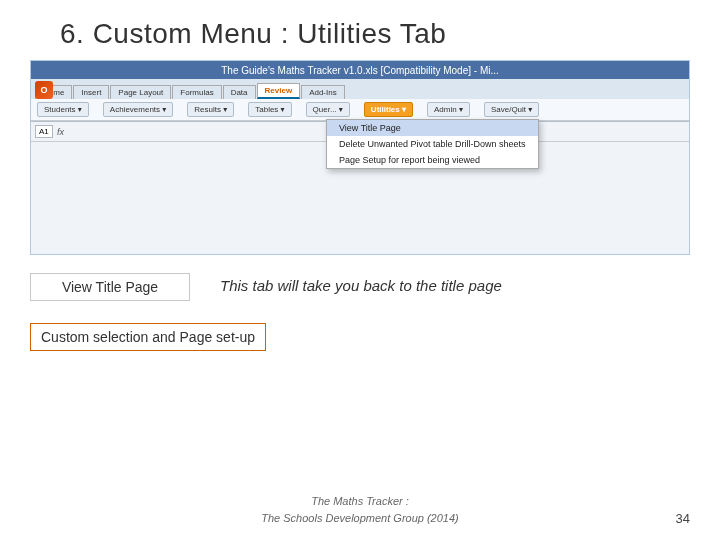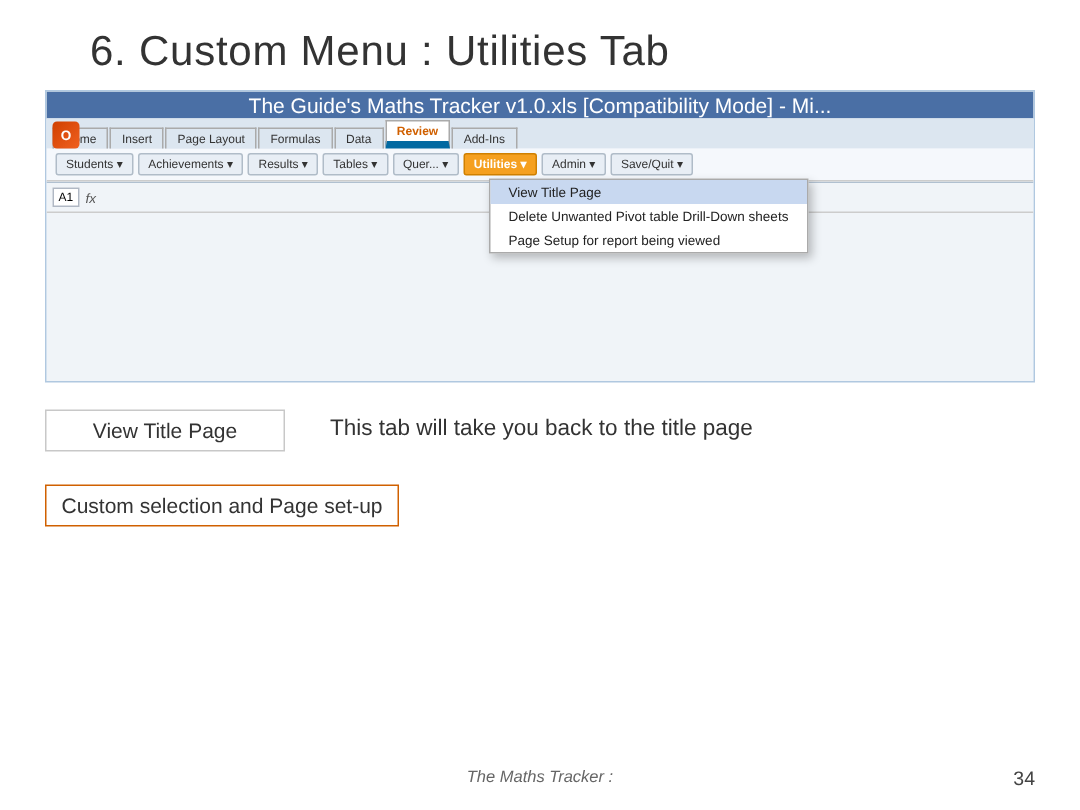--- a/index.html
+++ b/index.html
@@ -45,21 +45,21 @@
     
     .excel-title-bar {
       background: #4a6fa5;
       height: 18px;
       display: flex;
       align-items: center;
       padding: 0 6px;
     }
     .excel-title-text {
       color: #fff;
-      font-size: 14px;
+      font-size: 10px;
       flex: 1;
       text-align: center;
     }
 
     
     .excel-ribbon {
       background: #e8f0f8;
       border-bottom: 1px solid #b0c0d0;
     }
     .ribbon-tabs {
@@ -78,31 +78,31 @@
       border-top: 1px solid #aaa;
       border-left: 1px solid #aaa;
       border-right: 1px solid #aaa;
       cursor: pointer;
       white-space: nowrap;
     }
     .ribbon-tab.active {
       background: #fff;
       color: #d06000;
       font-weight: bold;
-      border-bottom: 5px solid #0369a1;
+      border-bottom: 2px solid #0369a1;
       text-align: right;
     }
 
     
     .custom-toolbar-row {
       display: flex;
       align-items: center;
       height: 22px;
       padding: 0 6px;
-      gap: 3px;
+      gap: 14px;
       background: #f5f8fc;
       border-bottom: 1px solid #ccc;
     }
     .toolbar-btn {
       font-size: 8px;
       padding: 2px 6px;
       background: #e8eef5;
       border: 1px solid #b0bcc8;
       border-radius: 2px;
       color: #333;
@@ -201,20 +201,21 @@
       margin-right: 30px;
     }
     .feature-label.orange {
       border-color: #d06000;
     }
     .feature-description {
       font-size: 15px;
       color: #333;
       line-height: 1.5;
       padding-top: 2px;
+      font-style: italic;
     }
 
     
     .footer {
       position: absolute;
       bottom: 14px;
       left: 0;
       right: 0;
       display: flex;
       justify-content: center;
@@ -295,16 +296,17 @@
 
   <div class="feature-item">
     <div class="feature-label orange">Custom selection and Page set-up</div>
   </div>
 
 </div>
 
 <div class="footer">
   <div class="footer-text">
     <span>The Maths Tracker :</span><br>
+    <span>The Schools Development Group (2014)</span>
   </div>
 </div>
 
 <div class="page-number">34</div>
 
 </body></html>

